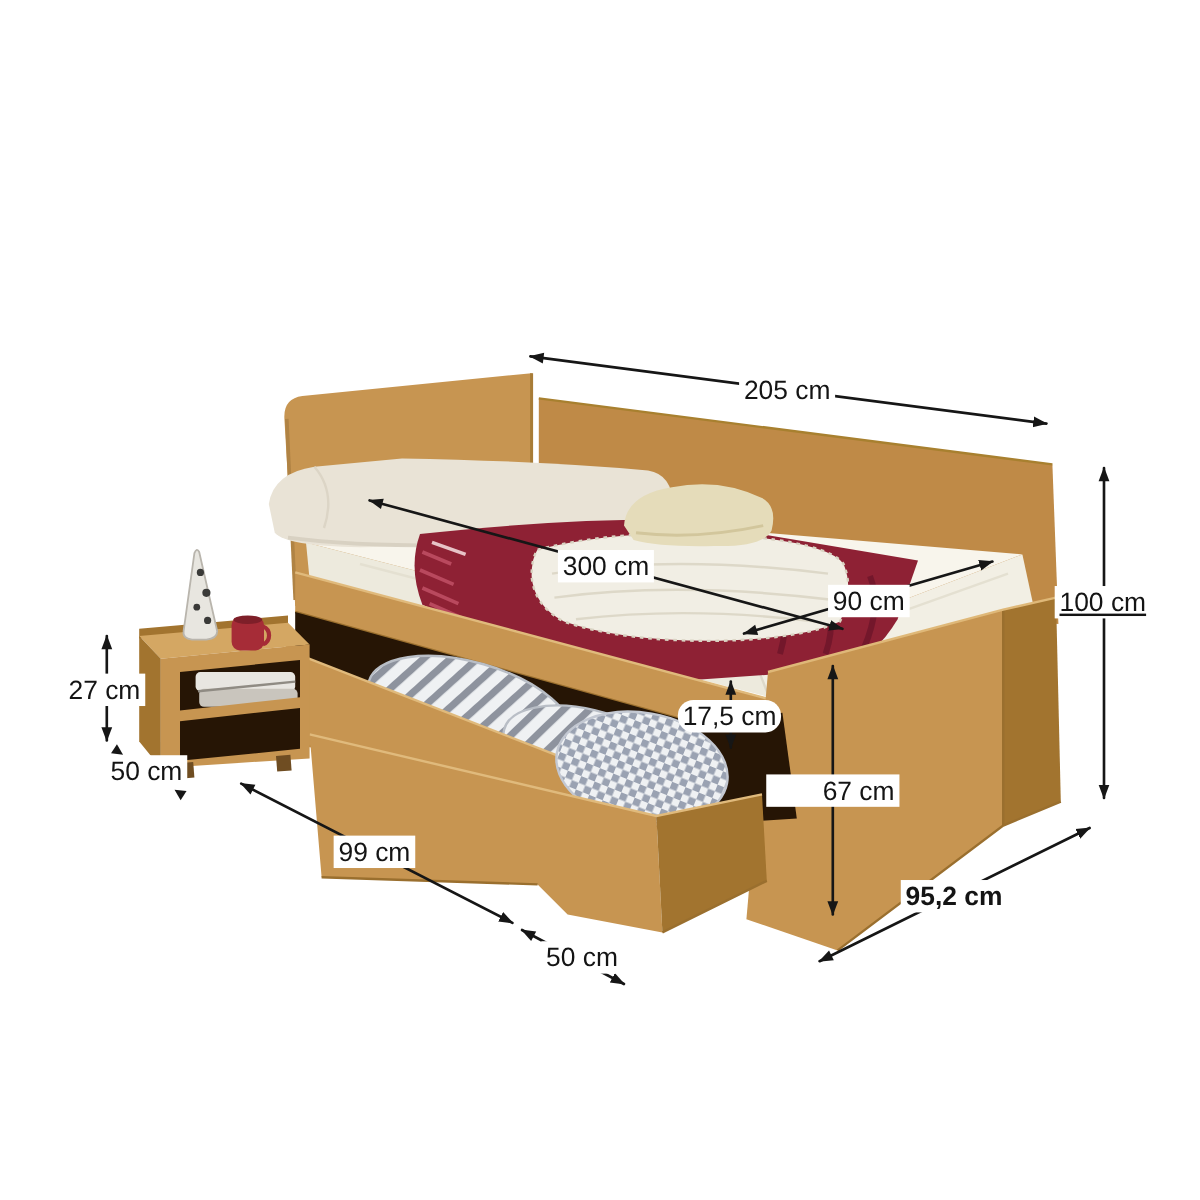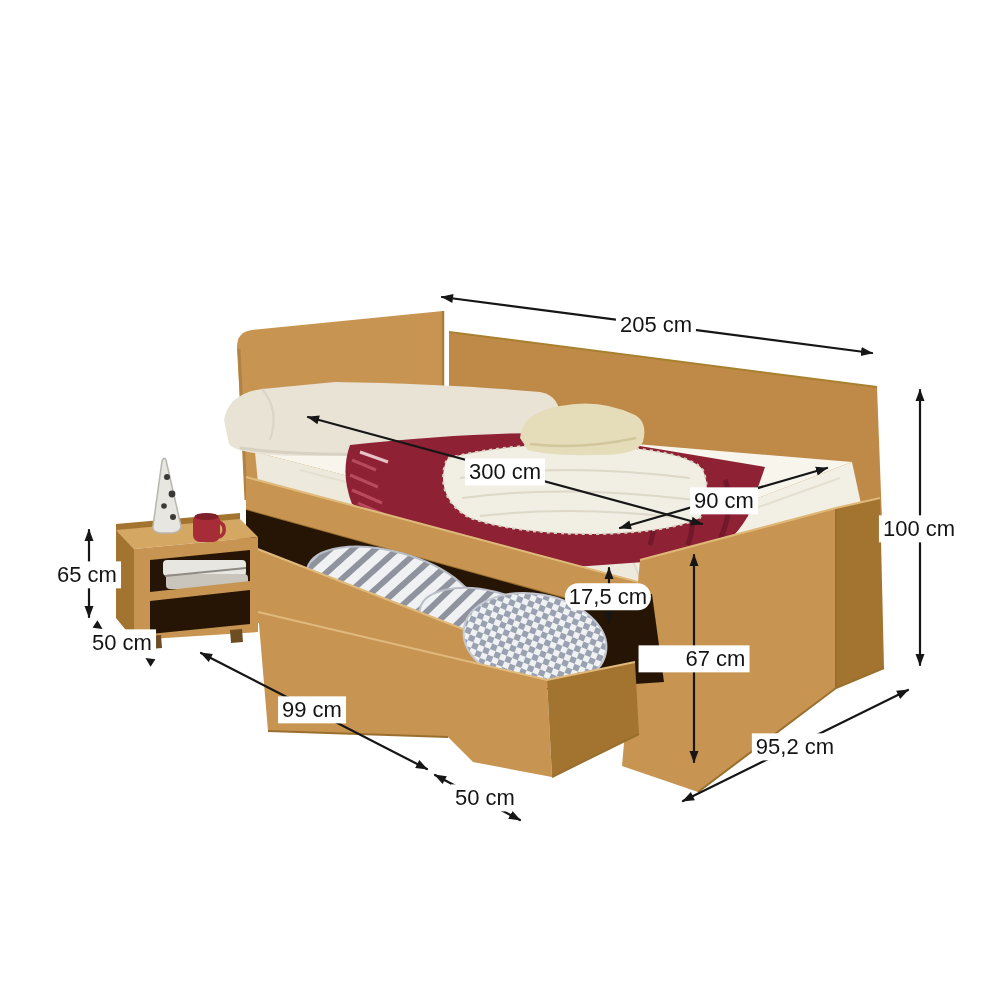--- a/index.html
+++ b/index.html
@@ -164,22 +164,22 @@
     <line class="dim-line" x1="435" y1="775" x2="520" y2="820" marker-start="url(#ahS)" marker-end="url(#ahE)"></line>
     <line class="dim-line" x1="683" y1="801" x2="908" y2="690" marker-start="url(#ahS)" marker-end="url(#ahE)"></line>
     <line class="dim-line" x1="694" y1="555" x2="694" y2="762" marker-start="url(#ahS)" marker-end="url(#ahE)"></line>
     <line class="dim-line" x1="609" y1="568" x2="609" y2="623" marker-start="url(#ahS)" marker-end="url(#ahE)"></line>
   </g>
 </svg>
 
 <div class="dim-label" style="left:656px;top:325px;">205 cm</div>
 <div class="dim-label" style="left:505px;top:472px;">300 cm</div>
 <div class="dim-label" style="left:724px;top:501px;">90 cm</div>
-<div class="dim-label" style="left:919px;top:529px;">100 cm</div>
-<div class="dim-label" style="left:87px;top:575px;">65 cm</div>
+<div class="dim-label" style="left:919px;top:502px;text-decoration:underline;">100 cm</div>
+<div class="dim-label" style="left:87px;top:575px;">27 cm</div>
 <div class="dim-label" style="left:122px;top:643px;">50 cm</div>
 <div class="dim-label" style="left:312px;top:710px;text-align:center;">99 cm</div>
 <div class="dim-label" style="left:485px;top:798px;">50 cm</div>
-<div class="dim-label" style="left:795px;top:747px;">95,2 cm</div>
+<div class="dim-label" style="left:795px;top:747px;font-weight:bold;">95,2 cm</div>
 <div class="dim-label" style="left:694px;top:659px;padding-left:47px;">67 cm</div>
 <div class="dim-label" style="left:608px;top:597px;border-radius:13px;">17,5 cm</div>
 
 </div>
 
 </body></html>

